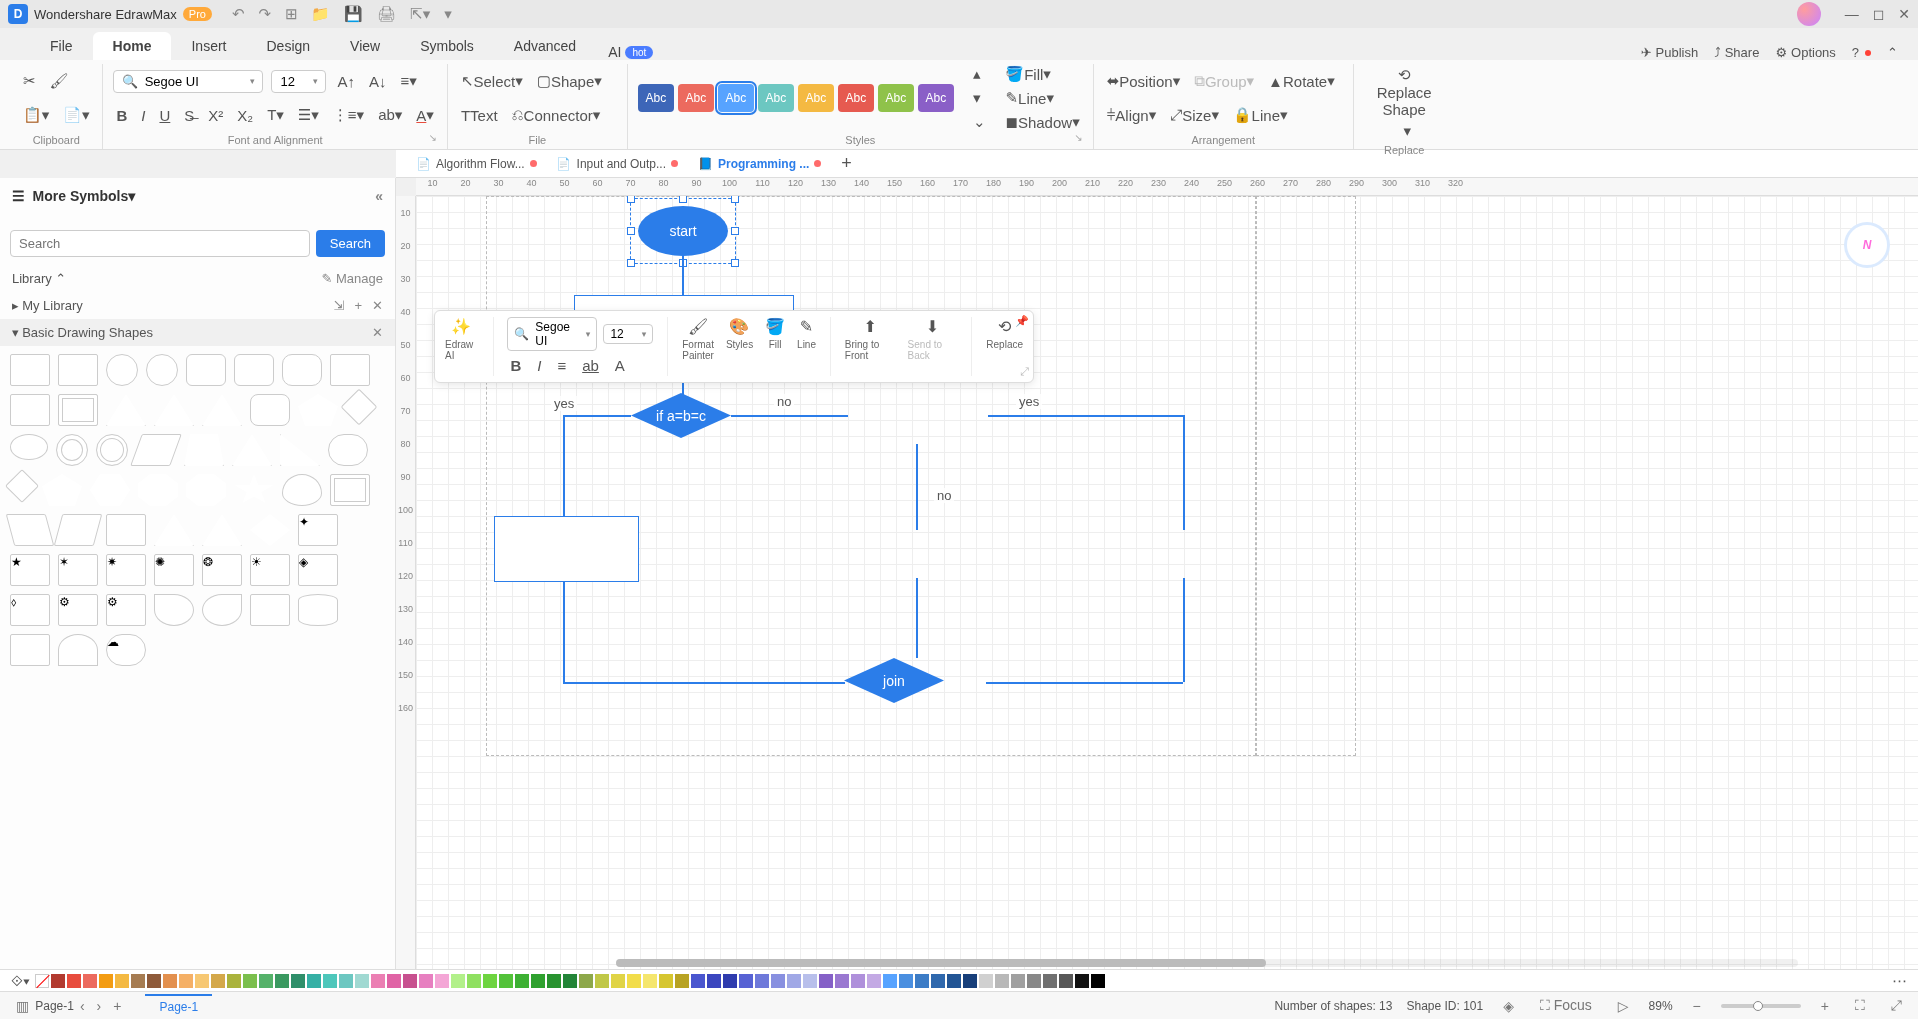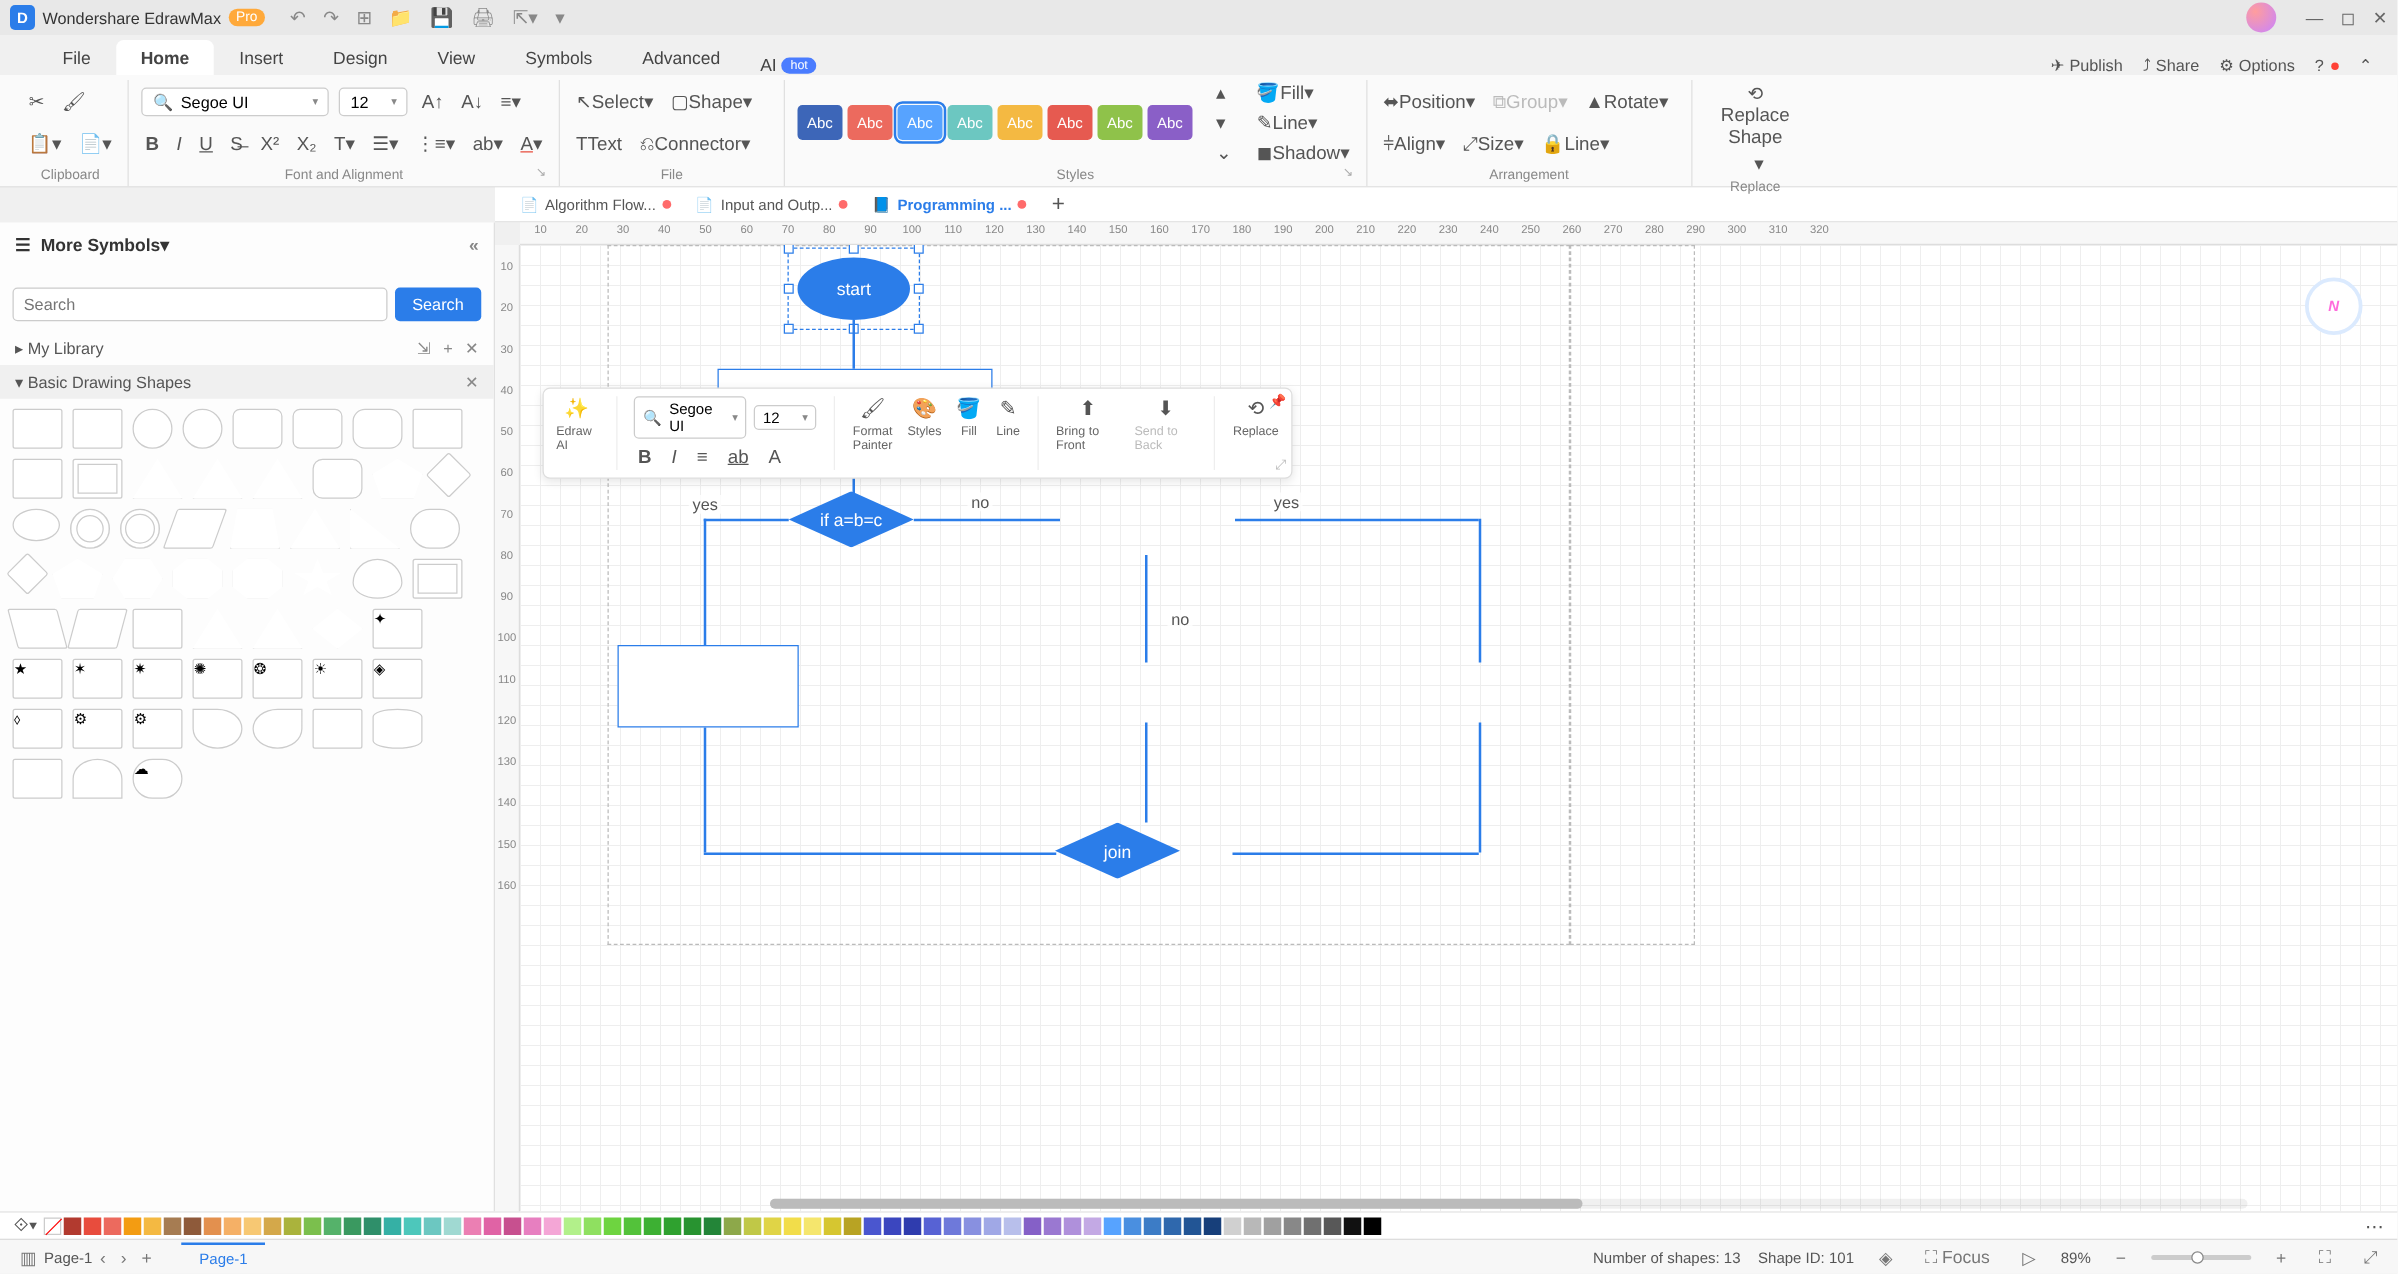--- a/index.html
+++ b/index.html
@@ -291,20 +291,26 @@
 
   <div class="leftpanel">
     <div class="lp-head">
       <span style="margin-right:8px">☰</span>
       <span><span>More Symbols</span>▾</span>
       <span class="collapse">«</span>
     </div>
     <div class="lp-search">
       <input placeholder="Search" style="">
       <button>Search</button>
+    </div>
+    <div class="lp-sec">
+      <span><span>Library</span> ⌃</span>
+      <span class="righticons">
+          <span>✎ <span>Manage</span></span>
+        </span>
     </div>
     <div class="lp-sec">
       <span>▸ <span>My Library</span></span>
       <span class="righticons">
         <span>⇲</span>
         <span>+</span>
         <span>✕</span>
       </span>
     </div>
     <div class="lp-sec" style="background:#f0f0f0">

